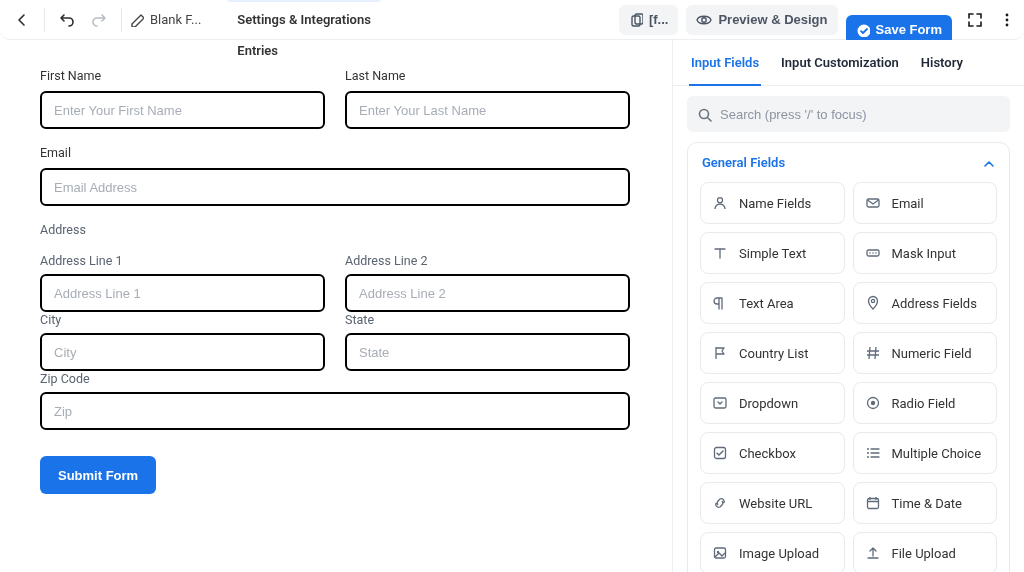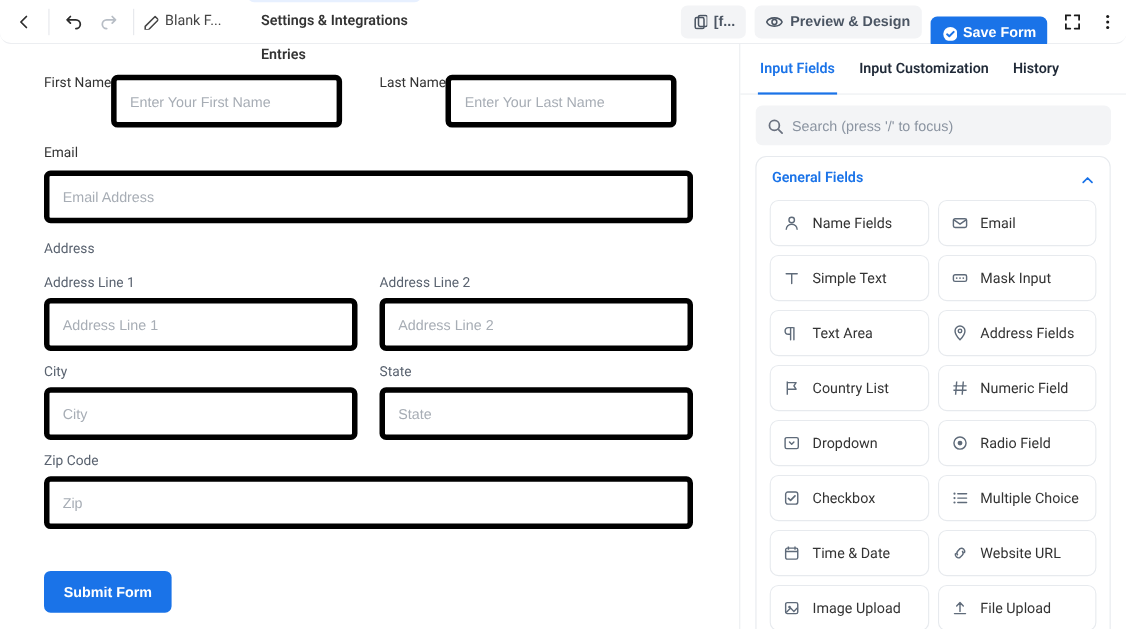--- a/index.html
+++ b/index.html
@@ -22,26 +22,26 @@
   .btn.ghost svg { stroke: #4b5563; }
   .btn.primary { background: #1a73e8; color: #fff; margin-top: 20px; }
   .btn.primary svg { stroke: #fff; fill: #fff; }
   .sqbtn { width: 30px; height: 30px; display:inline-flex; align-items:center; justify-content:center; border-radius:6px; cursor:pointer; }
 
   
   .main { display: flex; height: calc(100% - 40px); }
   .canvas { flex: 1; padding: 28px 40px; overflow-y: auto; }
   .canvas-inner { max-width: 590px; }
   .row { display: flex; gap: 20px; margin-bottom: 16px; }
-  .col { flex: 1; display: flex; flex-direction: row; }
+  .col { flex: 1; display: flex; flex-direction: column; }
   .full { width: 100%; display: flex; flex-direction: column; margin-bottom: 16px; }
   label.flabel { font-size: 12.5px; color: #333; margin-bottom: 8px; }
-  input.fcontrol, select.fcontrol { height: 48px; border: 5px solid #000000; border-radius: 6px; padding: 0 12px; font-size: 13px; color: #333; background: #fff; outline: none; }
+  input.fcontrol, select.fcontrol { height: 38px; border: 2px solid #000000; border-radius: 6px; padding: 0 12px; font-size: 13px; color: #333; background: #fff; outline: none; }
   input.fcontrol::placeholder { color: #a7adb5; }
-  .subrow { display: flex; gap: 20px; margin-bottom: 12px; }
+  .subrow { display: flex; gap: 20px; margin-bottom: 0; }
   .subcol { flex:1; display:flex; flex-direction:column; }
   label.sublabel { font-size: 12.5px; color: #5a6370; margin-bottom: 6px; }
   .submit-btn { margin-top: 26px; height: 38px; padding: 0 18px; background: #1a73e8; color: #fff; border: none; border-radius: 6px; font-weight: 600; font-size: 13px; cursor: pointer; }
   select.fcontrol { appearance: none; -webkit-appearance: none; background-image: none; padding-right: 32px; color:#333; position:relative; }
   .select-wrap { position: relative; }
   .select-wrap .chev { position: absolute; right: 12px; top: 50%; transform: translateY(-50%); pointer-events:none; color:#5a6370; }
 
   
   .panel { width: 352px; border-left: 1px solid #eceef1; background: #fff; display: flex; flex-direction: column; }
   .panel-tabs { height: 46px; display: flex; align-items: center; gap: 18px; padding: 0 16px; border-bottom: 1px solid #eceef1; }
@@ -426,32 +426,32 @@
               <span class="ticon">
                 <svg width="16" height="16">
                   <use href="#i-list"></use>
                 </svg>
               </span>
               <span>Multiple Choice</span>
             </div>
             <div class="field-tile">
               <span class="ticon">
                 <svg width="16" height="16">
+                  <use href="#i-link"></use>
+                </svg>
+              </span>
+              <span>Website URL</span>
+            </div>
+            <div class="field-tile">
+              <span class="ticon">
+                <svg width="16" height="16">
                   <use href="#i-calendar"></use>
                 </svg>
               </span>
               <span>Time &amp; Date</span>
-            </div>
-            <div class="field-tile">
-              <span class="ticon">
-                <svg width="16" height="16">
-                  <use href="#i-link"></use>
-                </svg>
-              </span>
-              <span>Website URL</span>
             </div>
             <div class="field-tile">
               <span class="ticon">
                 <svg width="16" height="16">
                   <use href="#i-image"></use>
                 </svg>
               </span>
               <span>Image Upload</span>
             </div>
             <div class="field-tile">

